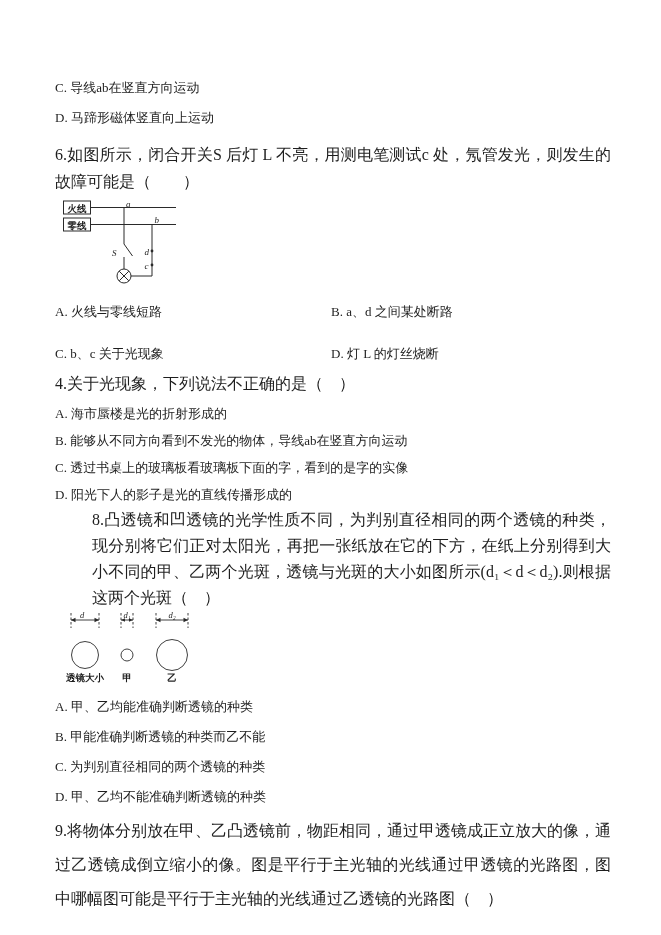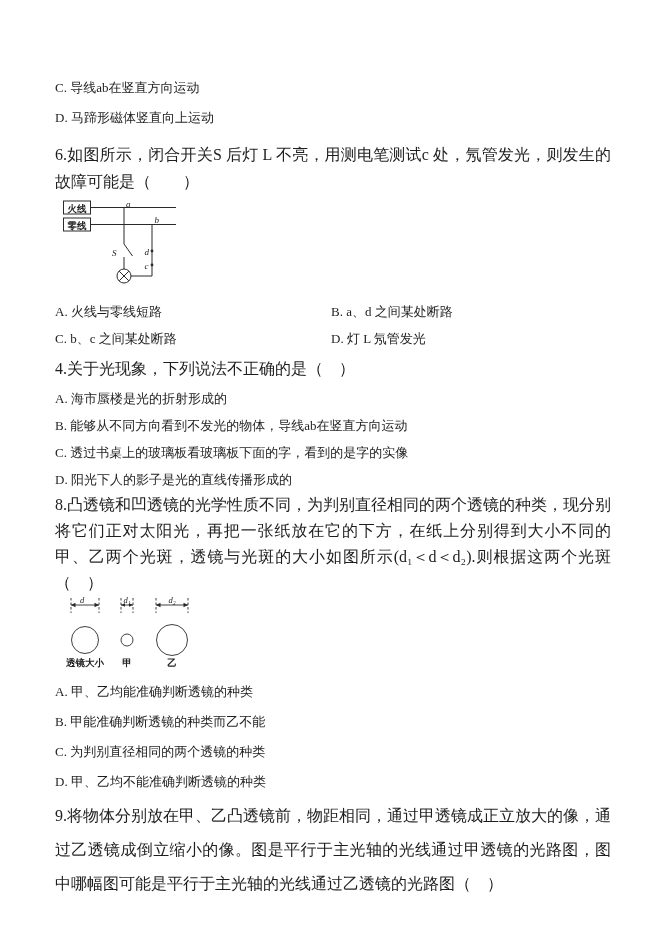--- a/index.html
+++ b/index.html
@@ -23,21 +23,21 @@
   .gap7  { margin-bottom: 7px; }
   .gap13 { margin-bottom: 13px; }
   .stem {
     font-size: 16px;
     line-height: 27px;
     text-align: justify;
   }
   .two-col {
     display: grid;
     grid-template-columns: 276px auto;
-    row-gap: 7px;
+    row-gap: 22px;
     margin: 8px 0 6px 0;
   }
   .fig { display: block; }
   .fig-circuit { margin: 4px 0 2px 7px; }
   .fig-lens { margin: 0 0 12px 5px; }
   .q9-stem { margin-top: 7px; line-height: 34px; }
   svg text { user-select: none; }
 </style>
 </head>
 <body>
@@ -75,31 +75,31 @@
     </g>
     <g fill="#1e1e1e" font-size="9.5" font-weight="bold" text-anchor="middle" font-family="Liberation Serif, DejaVu Serif, serif">
       <text x="15" y="12.5">火线</text>
       <text x="15" y="29.5">零线</text>
     </g>
   </svg>
 
   <div class="two-col">
     <div class="opt">A. 火线与零线短路</div>
     <div class="opt">B. a、d 之间某处断路</div>
-    <div class="opt">C. b、c 之间某处断路</div>
-    <div class="opt">D. 灯 L 氖管发光</div>
+    <div class="opt">C. b、c 关于光现象</div>
+    <div class="opt">D. 灯 L 的灯丝烧断</div>
   </div>
 
   <div class="stem gap7">4.关于光现象，下列说法不正确的是（　）</div>
   <div class="opt gap7">A. 海市蜃楼是光的折射形成的</div>
   <div class="opt gap7">B. 能够从不同方向看到不发光的物体，导线ab在竖直方向运动</div>
   <div class="opt gap7">C. 透过书桌上的玻璃板看玻璃板下面的字，看到的是字的实像</div>
   <div class="opt">D. 阳光下人的影子是光的直线传播形成的</div>
 
-  <div class="stem" style="line-height:26px; margin-top:2px;">8.凸透镜和凹透镜的光学性质不同，为判别直径相同的两个透镜的种类，现分别将它们正对太阳光，再把一张纸放在它的下方，在纸上分别得到大小不同的甲、乙两个光斑，透镜与光斑的大小如图所示(d₁＜d＜d₂).则根据这两个光斑（　）</div>
+  <div class="stem" style="line-height:26px; margin-top:2px;margin-left:37px;">8.凸透镜和凹透镜的光学性质不同，为判别直径相同的两个透镜的种类，现分别将它们正对太阳光，再把一张纸放在它的下方，在纸上分别得到大小不同的甲、乙两个光斑，透镜与光斑的大小如图所示(d₁＜d＜d₂).则根据这两个光斑（　）</div>
 
   <svg class="fig fig-lens" width="150" height="74" viewBox="0 0 150 74">
     <g stroke="#2a2a2a" stroke-width="0.9" fill="none">
       <line x1="11" y1="2" x2="11" y2="17" stroke-dasharray="2.5,2"></line>
       <line x1="39" y1="2" x2="39" y2="17" stroke-dasharray="2.5,2"></line>
       <line x1="11" y1="9" x2="39" y2="9"></line>
       <circle cx="25" cy="44" r="13.5"></circle>
       <line x1="61" y1="2" x2="61" y2="17" stroke-dasharray="2.5,2"></line>
       <line x1="73" y1="2" x2="73" y2="17" stroke-dasharray="2.5,2"></line>
       <line x1="61" y1="9" x2="73" y2="9"></line>

